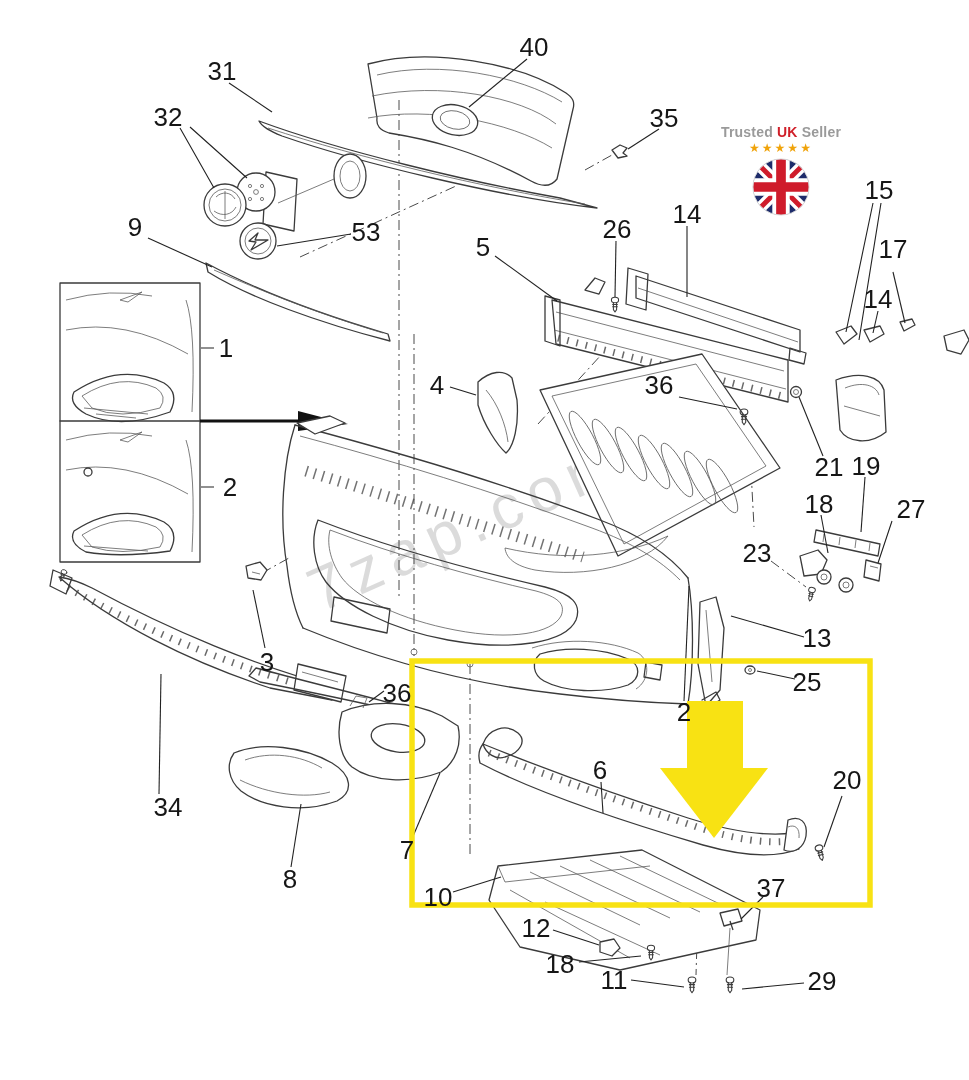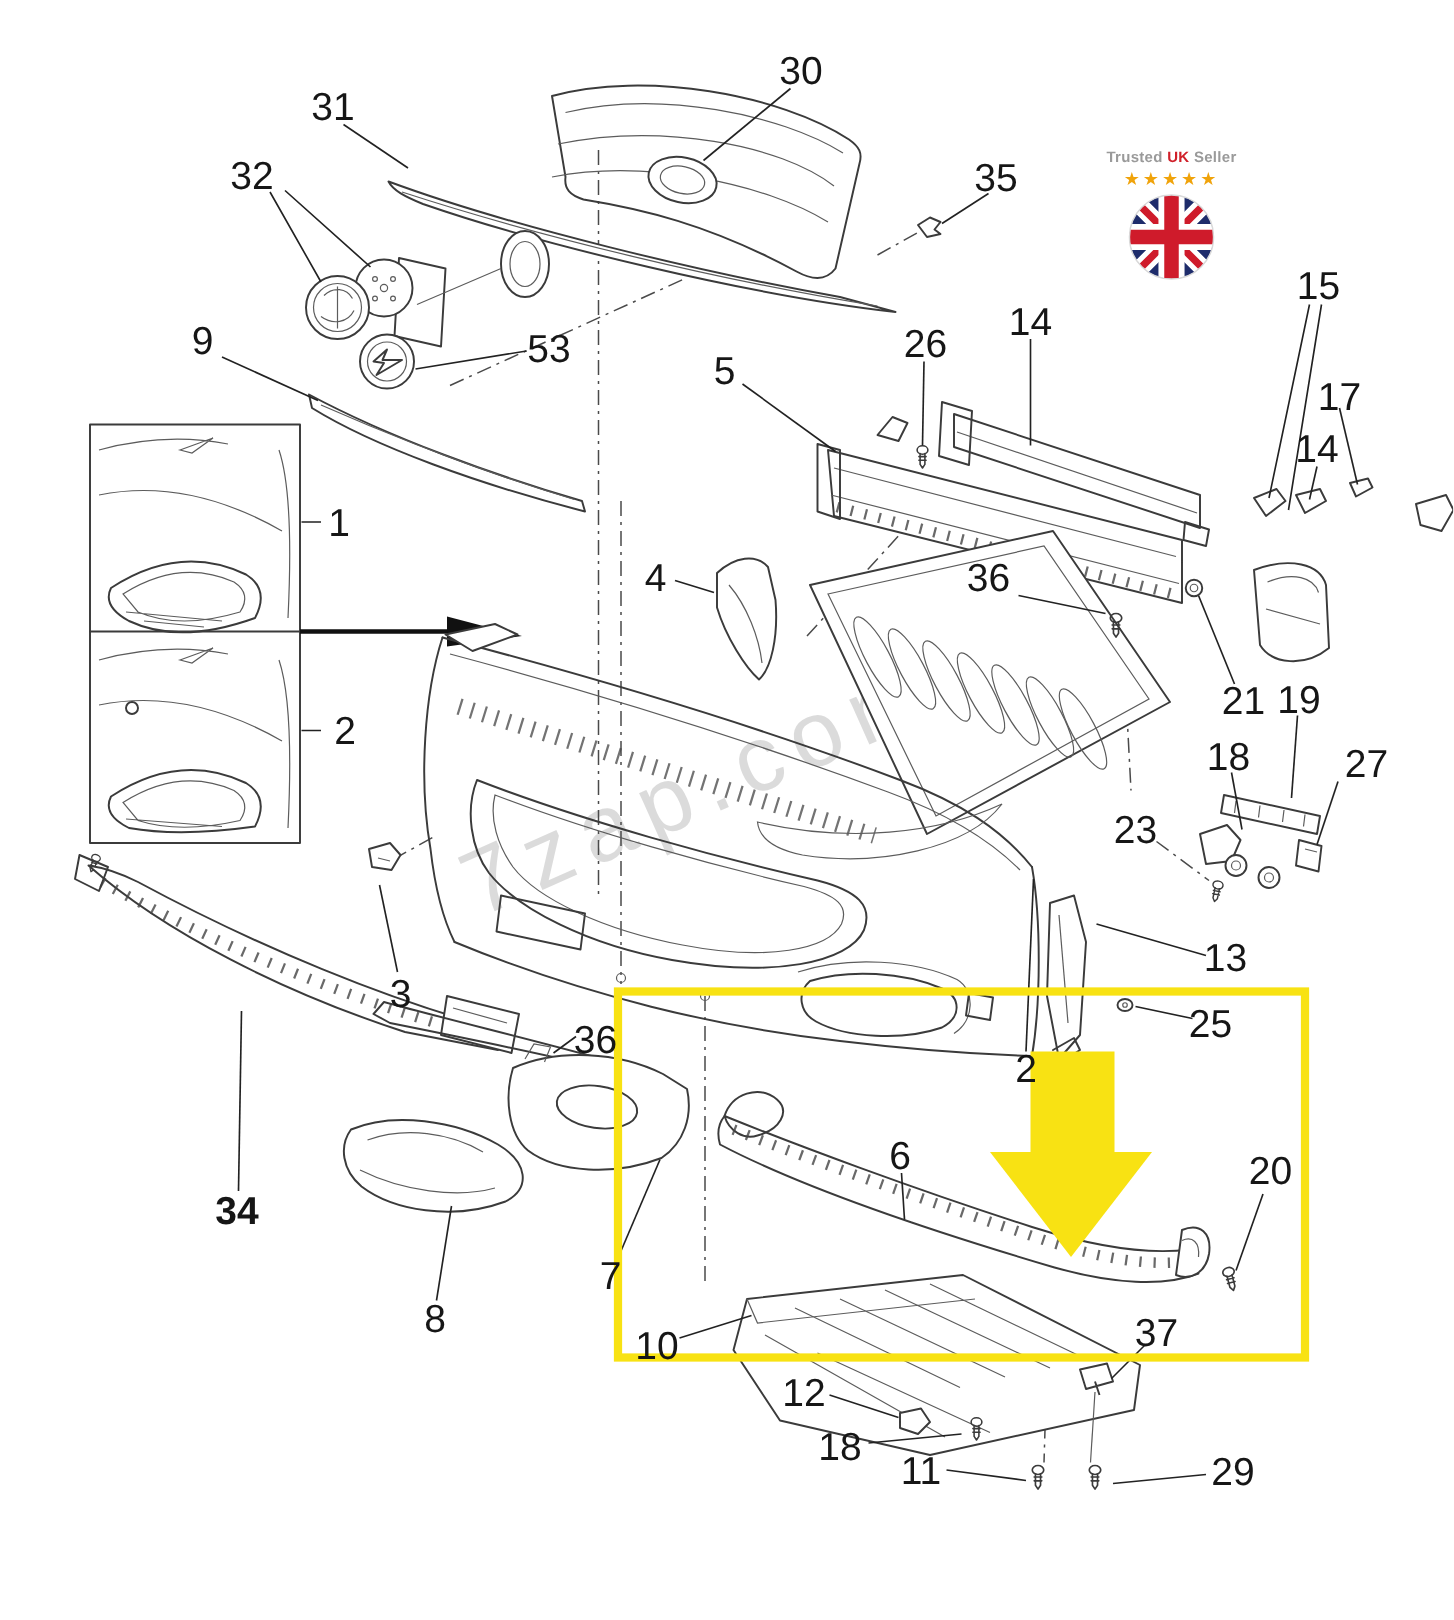--- a/index.html
+++ b/index.html
@@ -9,21 +9,21 @@
   
   .watermark{position:absolute;left:467px;top:524px;z-index:1;
     transform:translate(-50%,-50%) rotate(-24deg);
     font-size:62px;letter-spacing:9px;font-weight:500;
     color:rgba(125,125,125,.28);white-space:nowrap;}
   
   .plabel{position:absolute;z-index:5;transform:translate(-50%,-50%);
     font-size:26px;color:#161616;white-space:nowrap;line-height:1;}
   
   .badge{position:absolute;left:716px;top:100px;width:130px;z-index:4;text-align:center;}
-  .badge .row1{font-size:10px;font-weight:700;color:#9a9a9a;letter-spacing:.2px;}
+  .badge .row1{font-size:14px;font-weight:700;color:#9a9a9a;letter-spacing:.2px;margin-top:24px;}
   .badge .row1 .uk{color:#d0202a;}
   .badge .stars{font-size:12px;color:#f0a30a;letter-spacing:2px;margin-top:1px;}
   .badge .flag{margin-top:3px;}
   
   .ln{stroke:#3b3b3b;stroke-width:1.3;fill:none;stroke-linecap:round;stroke-linejoin:round;}
   .lnw{stroke:#3b3b3b;stroke-width:1.3;fill:#fff;stroke-linejoin:round;}
   .thin{stroke:#5c5c5c;stroke-width:.8;fill:none;}
   .ldr{stroke:#222;stroke-width:1.1;fill:none;}
   .dd{stroke:#4a4a4a;stroke-width:1;fill:none;stroke-dasharray:10 4 2 4;}
   .tick{stroke:#444;stroke-width:11;fill:none;stroke-dasharray:1.5 7;opacity:.75;}
@@ -338,50 +338,50 @@
           <path d="M0,0 L60,60 M60,0 L0,60" stroke="#cf1b2b" stroke-width="5"></path>
           <path d="M30,0 V60 M0,30 H60" stroke="#fff" stroke-width="18"></path>
           <path d="M30,0 V60 M0,30 H60" stroke="#cf1b2b" stroke-width="10"></path>
         </g>
         <circle cx="30" cy="30" r="29" fill="none" stroke="#d9d9d9" stroke-width="1"></circle>
       </svg>
     </div>
   </div>
 
   <div id="labels-layer">
-      <div class="plabel" style="left: 534px; top: 47px;">30</div>
+      <div class="plabel" style="left: 534px; top: 47px;">40</div>
       <div class="plabel" style="left: 222px; top: 71px;">31</div>
       <div class="plabel" style="left: 168px; top: 117px;">32</div>
       <div class="plabel" style="left: 664px; top: 118px;">35</div>
       <div class="plabel" style="left: 135px; top: 227px;">9</div>
       <div class="plabel" style="left: 366px; top: 232px;">53</div>
       <div class="plabel" style="left: 617px; top: 229px;">26</div>
       <div class="plabel" style="left: 687px; top: 214px;">14</div>
       <div class="plabel" style="left: 483px; top: 247px;">5</div>
       <div class="plabel" style="left: 879px; top: 190px;">15</div>
-      <div class="plabel" style="left: 893px; top: 264px;">17</div>
+      <div class="plabel" style="left: 893px; top: 249px;">17</div>
       <div class="plabel" style="left: 878px; top: 299px;">14</div>
       <div class="plabel" style="left: 437px; top: 385px;">4</div>
       <div class="plabel" style="left: 659px; top: 385px;">36</div>
       <div class="plabel" style="left: 829px; top: 467px;">21</div>
       <div class="plabel" style="left: 866px; top: 466px;">19</div>
       <div class="plabel" style="left: 819px; top: 504px;">18</div>
       <div class="plabel" style="left: 895px; top: 509px; margin-left: 16px;">27</div>
       <div class="plabel" style="left: 757px; top: 553px;">23</div>
       <div class="plabel" style="left: 817px; top: 638px;">13</div>
       <div class="plabel" style="left: 807px; top: 682px;">25</div>
       <div class="plabel" style="left: 226px; top: 348px;">1</div>
       <div class="plabel" style="left: 230px; top: 487px;">2</div>
       <div class="plabel" style="left: 684px; top: 712px;">2</div>
       <div class="plabel" style="left: 267px; top: 662px;">3</div>
       <div class="plabel" style="left: 397px; top: 693px;">36</div>
       <div class="plabel" style="left: 600px; top: 770px;">6</div>
       <div class="plabel" style="left: 407px; top: 850px;">7</div>
       <div class="plabel" style="left: 290px; top: 879px;">8</div>
-      <div class="plabel" style="left: 158px; top: 807px; font-weight: bold;">34</div>
+      <div class="plabel" style="left: 168px; top: 807px;">34</div>
       <div class="plabel" style="left: 438px; top: 897px;">10</div>
       <div class="plabel" style="left: 847px; top: 780px;">20</div>
       <div class="plabel" style="left: 771px; top: 888px;">37</div>
       <div class="plabel" style="left: 536px; top: 928px;">12</div>
       <div class="plabel" style="left: 560px; top: 964px;">18</div>
       <div class="plabel" style="left: 614px; top: 980px;">11</div>
       <div class="plabel" style="left: 822px; top: 981px;">29</div>
     </div>
 </div>
 

